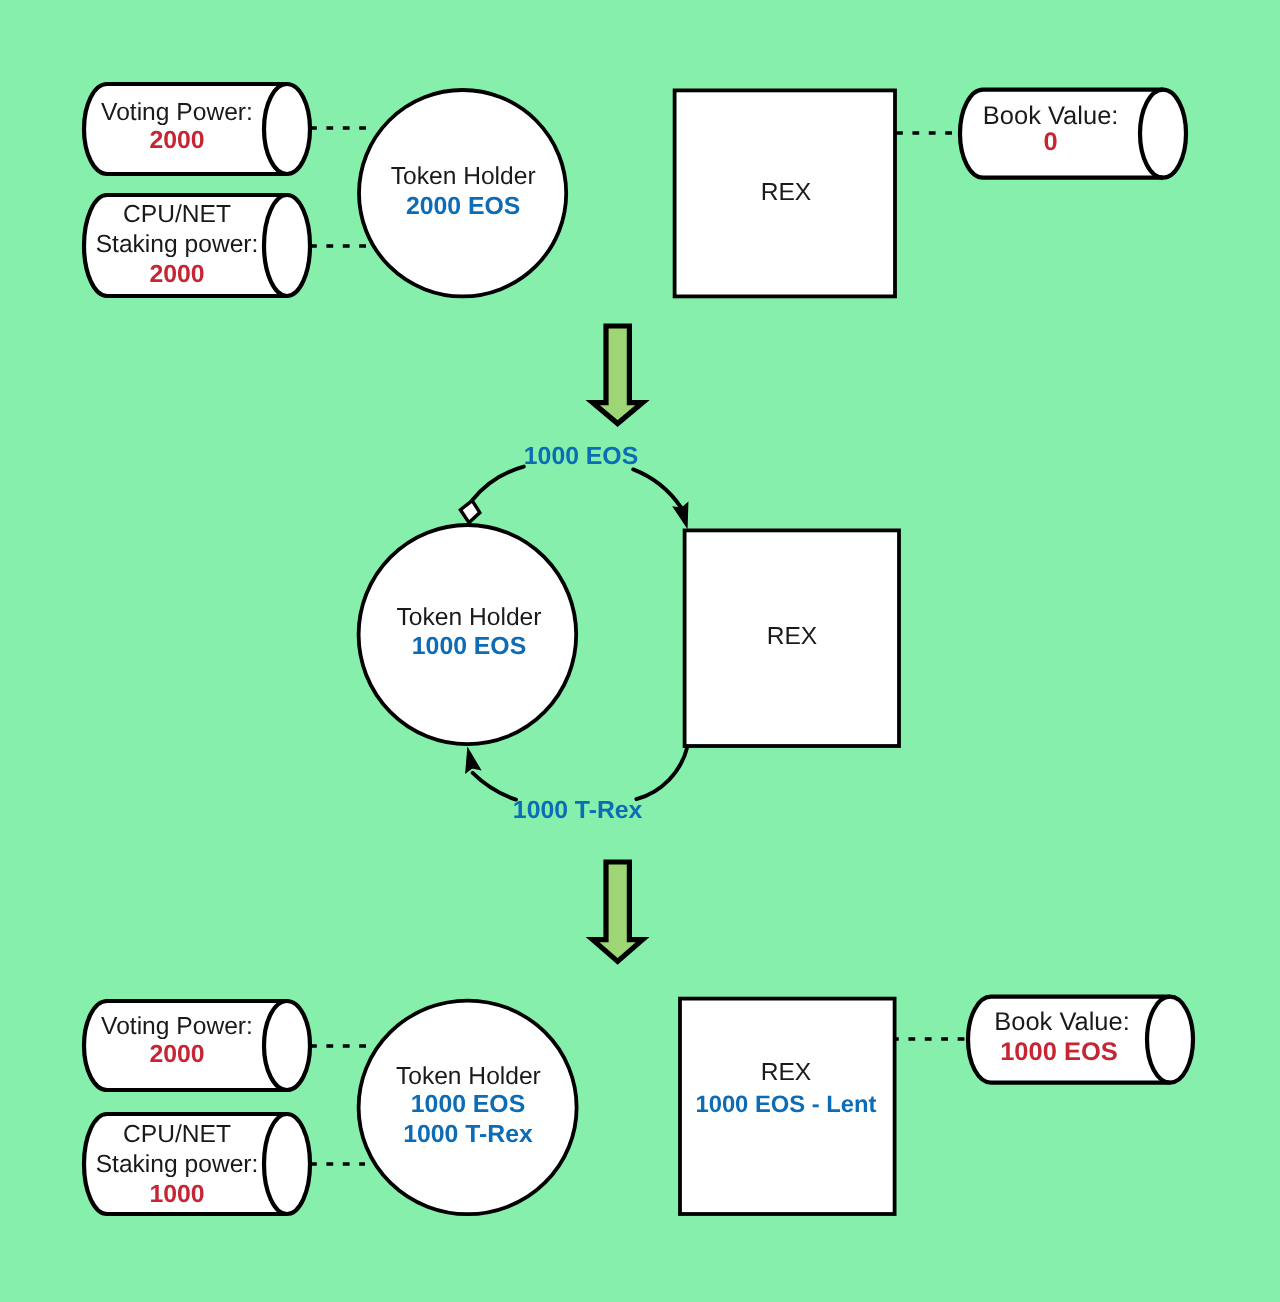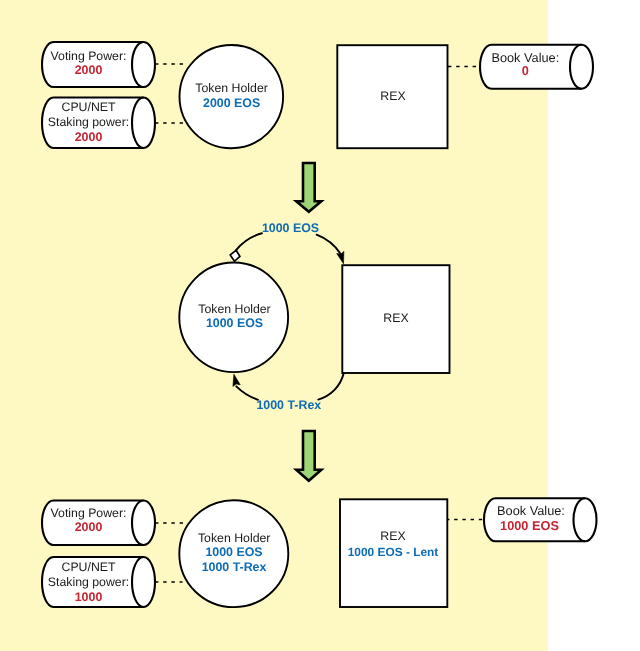--- a/index.html
+++ b/index.html
@@ -1,18 +1,18 @@
 <!DOCTYPE html>
 <html><head>
 <meta charset="utf-8">
 <title>REX Diagram</title>
 <style>
   html,body{margin:0;padding:0;background:#ffffff;-webkit-font-smoothing:antialiased;-moz-osx-font-smoothing:grayscale;text-rendering:geometricPrecision;}
   body{width:640px;height:651px;overflow:hidden;font-family:"Liberation Sans",sans-serif;}
-  #stage{position:relative;width:548px;height:651px;background:#fef9c3;}
+  #stage{position:relative;width:640px;height:651px;background:#86efac;}
   svg#diagram{position:absolute;left:0;top:0;width:640px;height:651px;}
   .lbl{font-family:"Liberation Sans",sans-serif;}
 </style>
 </head>
 <body>
 
 <div id="stage">
 <svg id="diagram" viewBox="0 0 640 651" xmlns="http://www.w3.org/2000/svg">
   <defs>
     <marker id="arrowFilled" viewBox="0 0 12 9" refX="11.4" refY="4.5" markerWidth="12" markerHeight="9" markerUnits="userSpaceOnUse" orient="auto">

